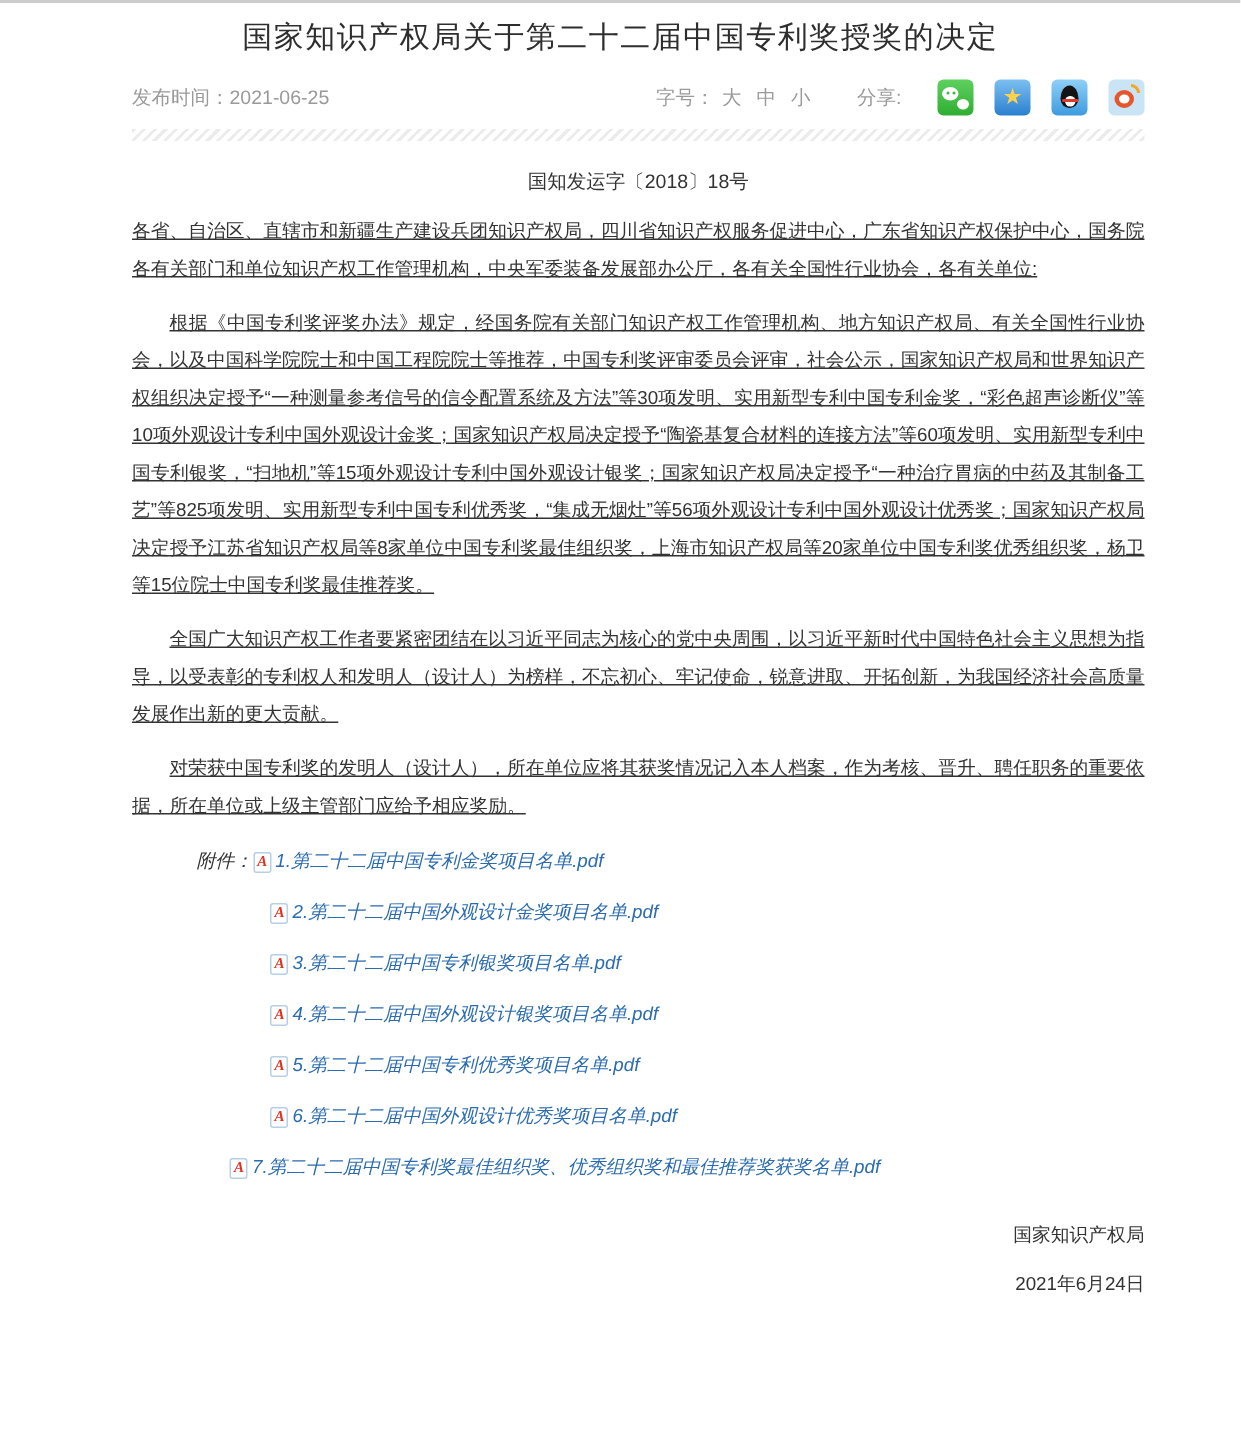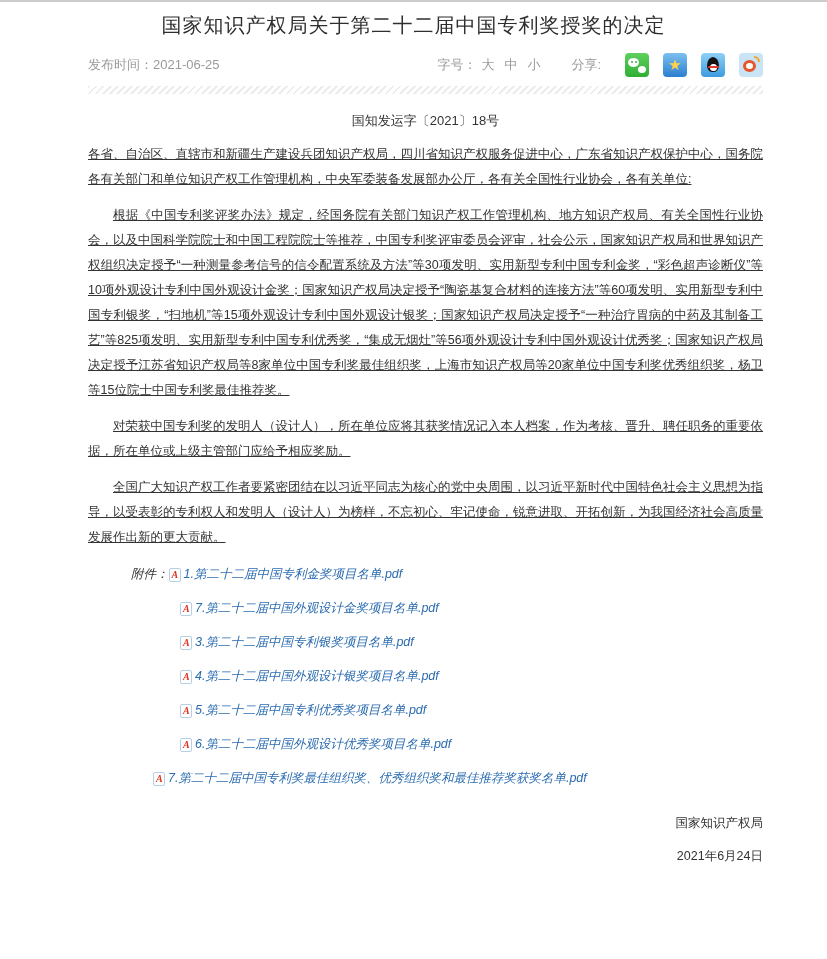--- a/index.html
+++ b/index.html
@@ -109,41 +109,41 @@
         </span>
         <span class="share-icon ic-weibo">
           <span class="wb-eye"></span>
           <span class="wb-spark"></span>
         </span>
       </div>
     </div>
 
     <div class="divider"></div>
 
-    <div class="doc-number">国知发运字〔2021〕18号</div>
+    <div class="doc-number">国知发运字〔2018〕18号</div>
 
     <div class="article">
       <p>各省、自治区、直辖市和新疆生产建设兵团知识产权局，四川省知识产权服务促进中心，广东省知识产权保护中心，国务院各有关部门和单位知识产权工作管理机构，中央军委装备发展部办公厅，各有关全国性行业协会，各有关单位:</p>
       <p class="indent">根据《中国专利奖评奖办法》规定，经国务院有关部门知识产权工作管理机构、地方知识产权局、有关全国性行业协会，以及中国科学院院士和中国工程院院士等推荐，中国专利奖评审委员会评审，社会公示，国家知识产权局和世界知识产权组织决定授予“一种测量参考信号的信令配置系统及方法”等30项发明、实用新型专利中国专利金奖，“彩色超声诊断仪”等10项外观设计专利中国外观设计金奖；国家知识产权局决定授予“陶瓷基复合材料的连接方法”等60项发明、实用新型专利中国专利银奖，“扫地机”等15项外观设计专利中国外观设计银奖；国家知识产权局决定授予“一种治疗胃病的中药及其制备工艺”等825项发明、实用新型专利中国专利优秀奖，“集成无烟灶”等56项外观设计专利中国外观设计优秀奖；国家知识产权局决定授予江苏省知识产权局等8家单位中国专利奖最佳组织奖，上海市知识产权局等20家单位中国专利奖优秀组织奖，杨卫等15位院士中国专利奖最佳推荐奖。</p>
+      <p class="indent">全国广大知识产权工作者要紧密团结在以习近平同志为核心的党中央周围，以习近平新时代中国特色社会主义思想为指导，以受表彰的专利权人和发明人（设计人）为榜样，不忘初心、牢记使命，锐意进取、开拓创新，为我国经济社会高质量发展作出新的更大贡献。</p>
       <p class="indent">对荣获中国专利奖的发明人（设计人），所在单位应将其获奖情况记入本人档案，作为考核、晋升、聘任职务的重要依据，所在单位或上级主管部门应给予相应奖励。</p>
-      <p class="indent">全国广大知识产权工作者要紧密团结在以习近平同志为核心的党中央周围，以习近平新时代中国特色社会主义思想为指导，以受表彰的专利权人和发明人（设计人）为榜样，不忘初心、牢记使命，锐意进取、开拓创新，为我国经济社会高质量发展作出新的更大贡献。</p>
     </div>
 
     <div class="attachments">
       <div class="attach-row first">
         <span class="attach-label">附件：</span>
         <a class="attach-link">
           <span class="pdf-icon"></span>
           <span>1.第二十二届中国专利金奖项目名单.pdf</span>
         </a>
       </div>
       <div class="attach-row rest">
         <a class="attach-link">
           <span class="pdf-icon"></span>
-          <span>7.第二十二届中国外观设计金奖项目名单.pdf</span>
+          <span>2.第二十二届中国外观设计金奖项目名单.pdf</span>
         </a>
       </div>
       <div class="attach-row rest">
         <a class="attach-link">
           <span class="pdf-icon"></span>
           <span>3.第二十二届中国专利银奖项目名单.pdf</span>
         </a>
       </div>
       <div class="attach-row rest">
         <a class="attach-link">

